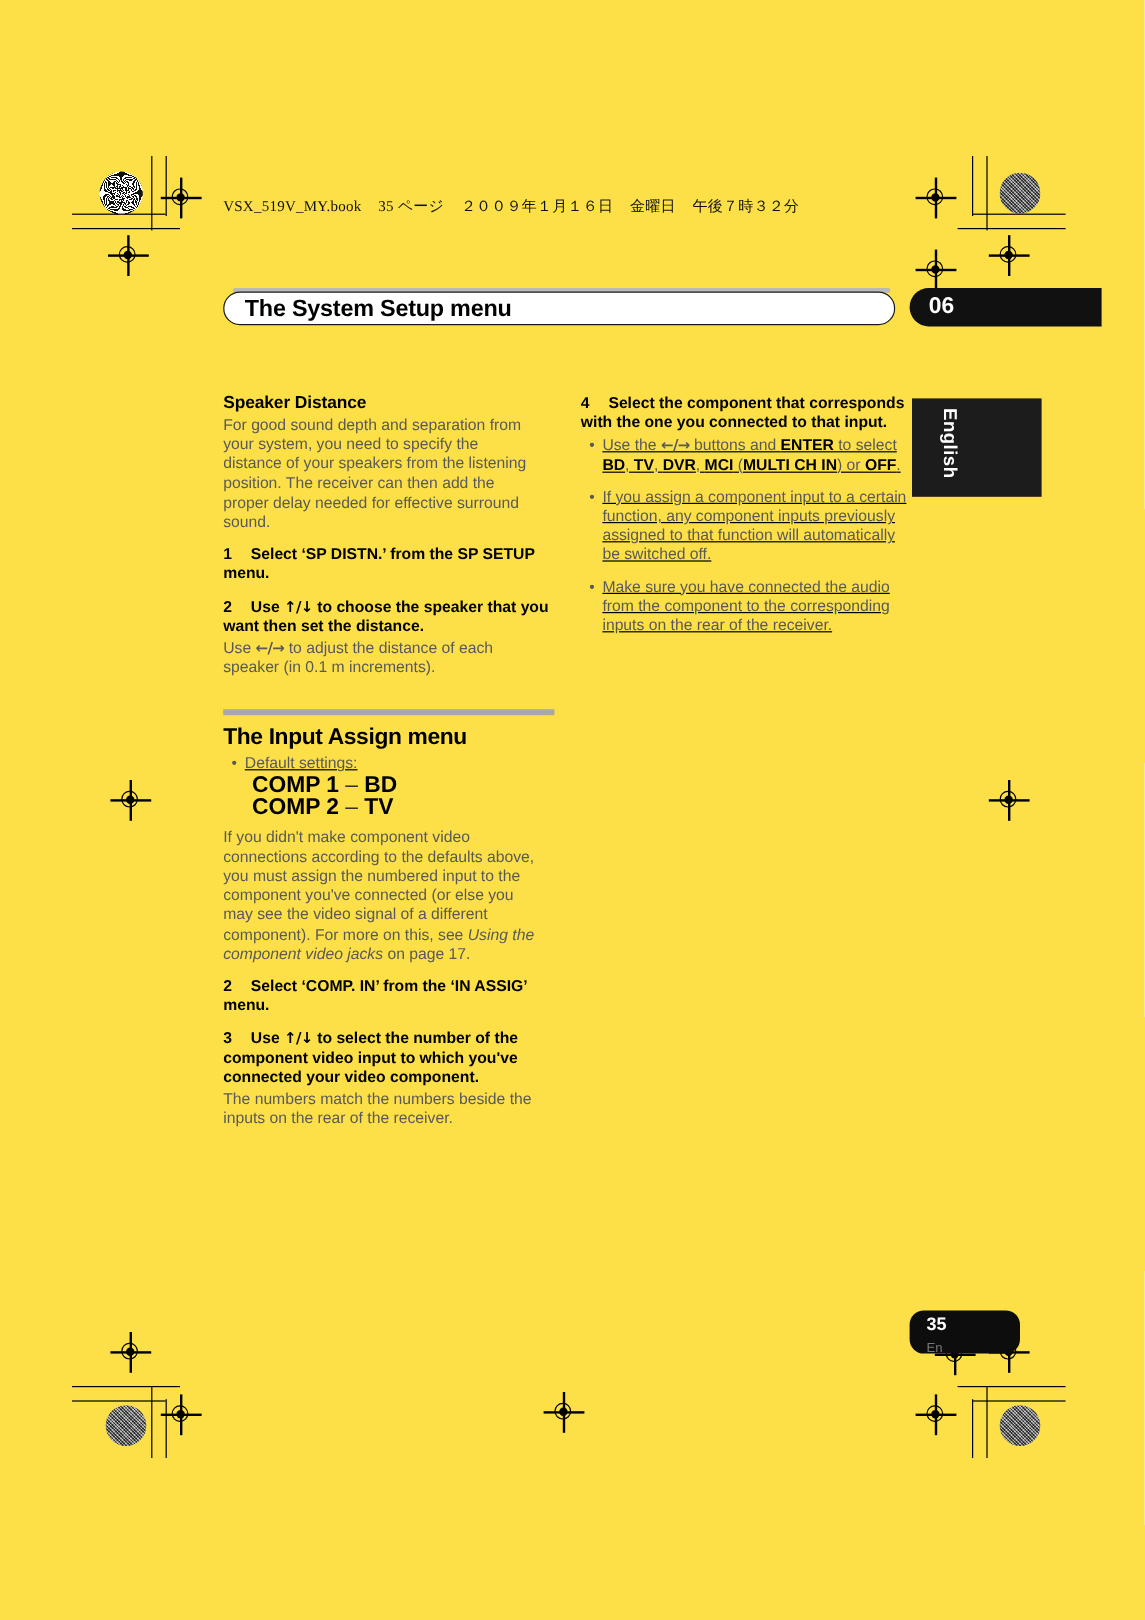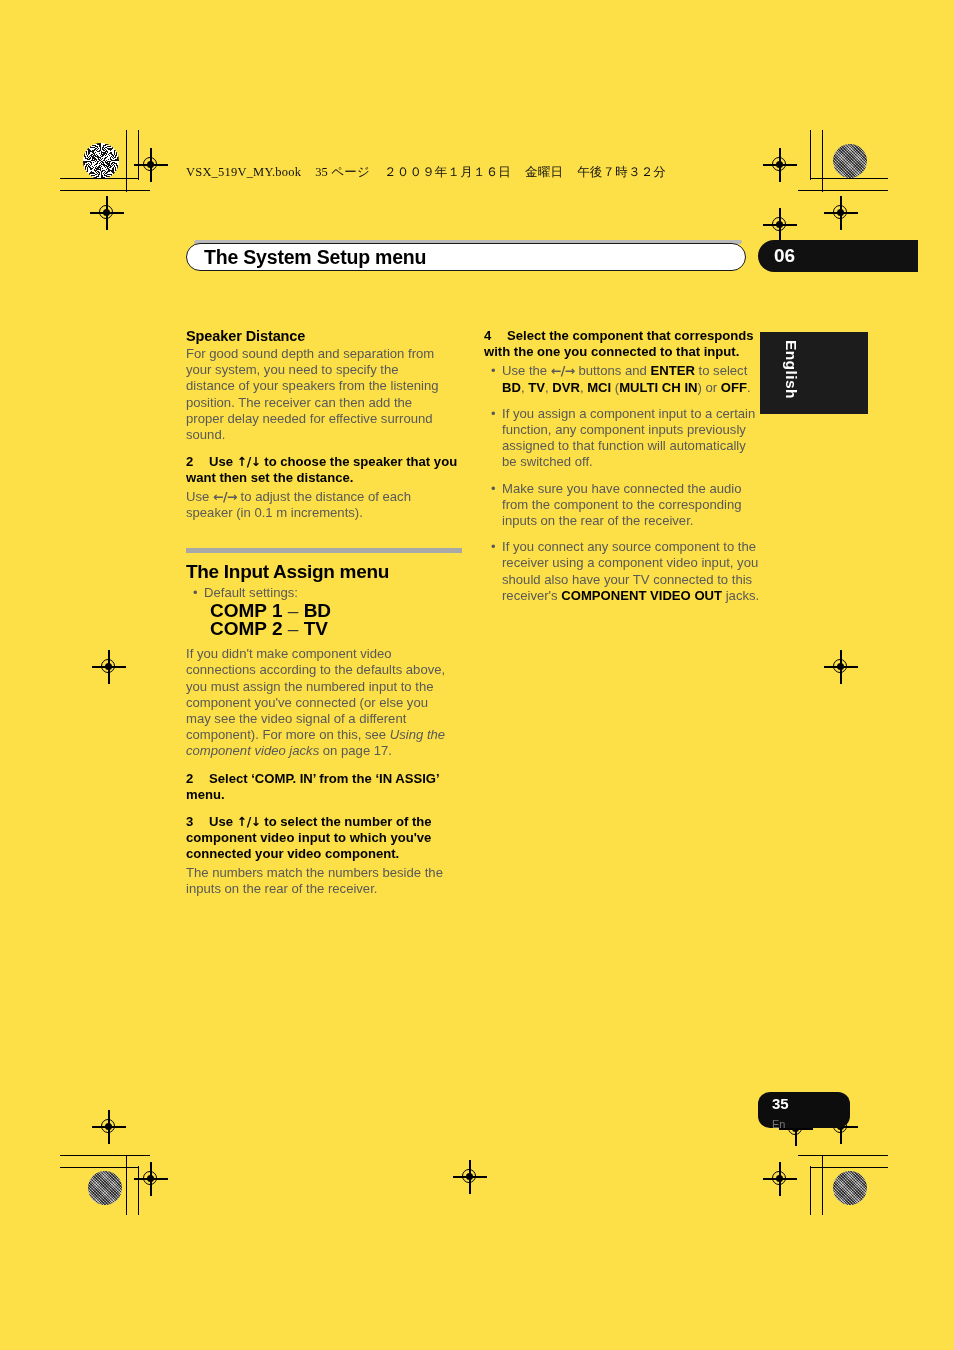--- a/index.html
+++ b/index.html
@@ -209,20 +209,21 @@
   p.step.gap { margin-top: 11px; }
   .stepnum {
     display: inline-block;
     width: 23px;
     font-weight: bold;
   }
   ul.bul {
     margin: 0 0 10px 0;
     padding: 0 0 0 18px;
     list-style: none;
+    text-decoration: underline;
   }
   ul.bul li {
     position: relative;
     font-size: 13.1px;
     line-height: 16.2px;
     color: #595959;
     margin-bottom: 10px;
   }
   ul.bul li:last-child { margin-bottom: 0; }
   ul.bul li:before {
@@ -413,20 +414,21 @@
     <div class="lang-pos">
       <span class="lang-vert">English</span>
     </div>
   </div>
 
   <div class="col col-left">
 
     <h3 class="sub">Speaker Distance</h3>
     <p class="body">For good sound depth and separation from your system, you need to specify the distance of your speakers from the listening position. The receiver can then add the proper delay needed for effective surround sound.</p>
 
+    <p class="step"><span class="stepnum">1</span><span>Select ‘SP DISTN.’ from the SP SETUP menu.</span></p>
 
     <p class="step gap"><span class="stepnum">2</span><span>Use </span><span class="arrow">↑/↓</span><span> to choose the speaker that you want then set the distance.</span></p>
 
     <p class="body"><span>Use </span><span class="arrow-g">←/→</span><span> to adjust the distance of each speaker (in 0.1 m increments).</span></p>
 
     <div style="height:16px"></div>
 
     <div class="rule"></div>
     <h2 class="sec">The Input Assign menu</h2>
 
@@ -452,21 +454,20 @@
   <div class="col col-right">
 
     <p class="step"><span class="stepnum">4</span><span>Select the component that corresponds with the one you connected to that input.</span></p>
 
     <ul class="bul" style="margin-top:3px;">
       <li><span>Use the </span><span class="arrow-g">←/→</span><span> buttons and </span><b>ENTER</b><span> to select </span><b>BD</b><span>, </span><b>TV</b><span>, </span><b>DVR</b><span>, </span><b>MCI</b><span> (</span><b>MULTI CH IN</b><span>) or </span><b>OFF</b><span>.</span></li>
 
       <li>If you assign a component input to a certain function, any component inputs previously assigned to that function will automatically be switched off.</li>
       <li>Make sure you have connected the audio from the component to the corresponding inputs on the rear of the receiver.</li>
 
-      <li><span>If you connect any source component to the receiver using a component video input, you should also have your TV connected to this receiver's </span><b>COMPONENT VIDEO OUT</b><span> jacks.</span></li>
     </ul>
   </div>
 
   <div class="pagebadge">
     <span class="pagenum">35</span>
   </div>
   <div class="pagelang">En</div>
 
 </div>
 

